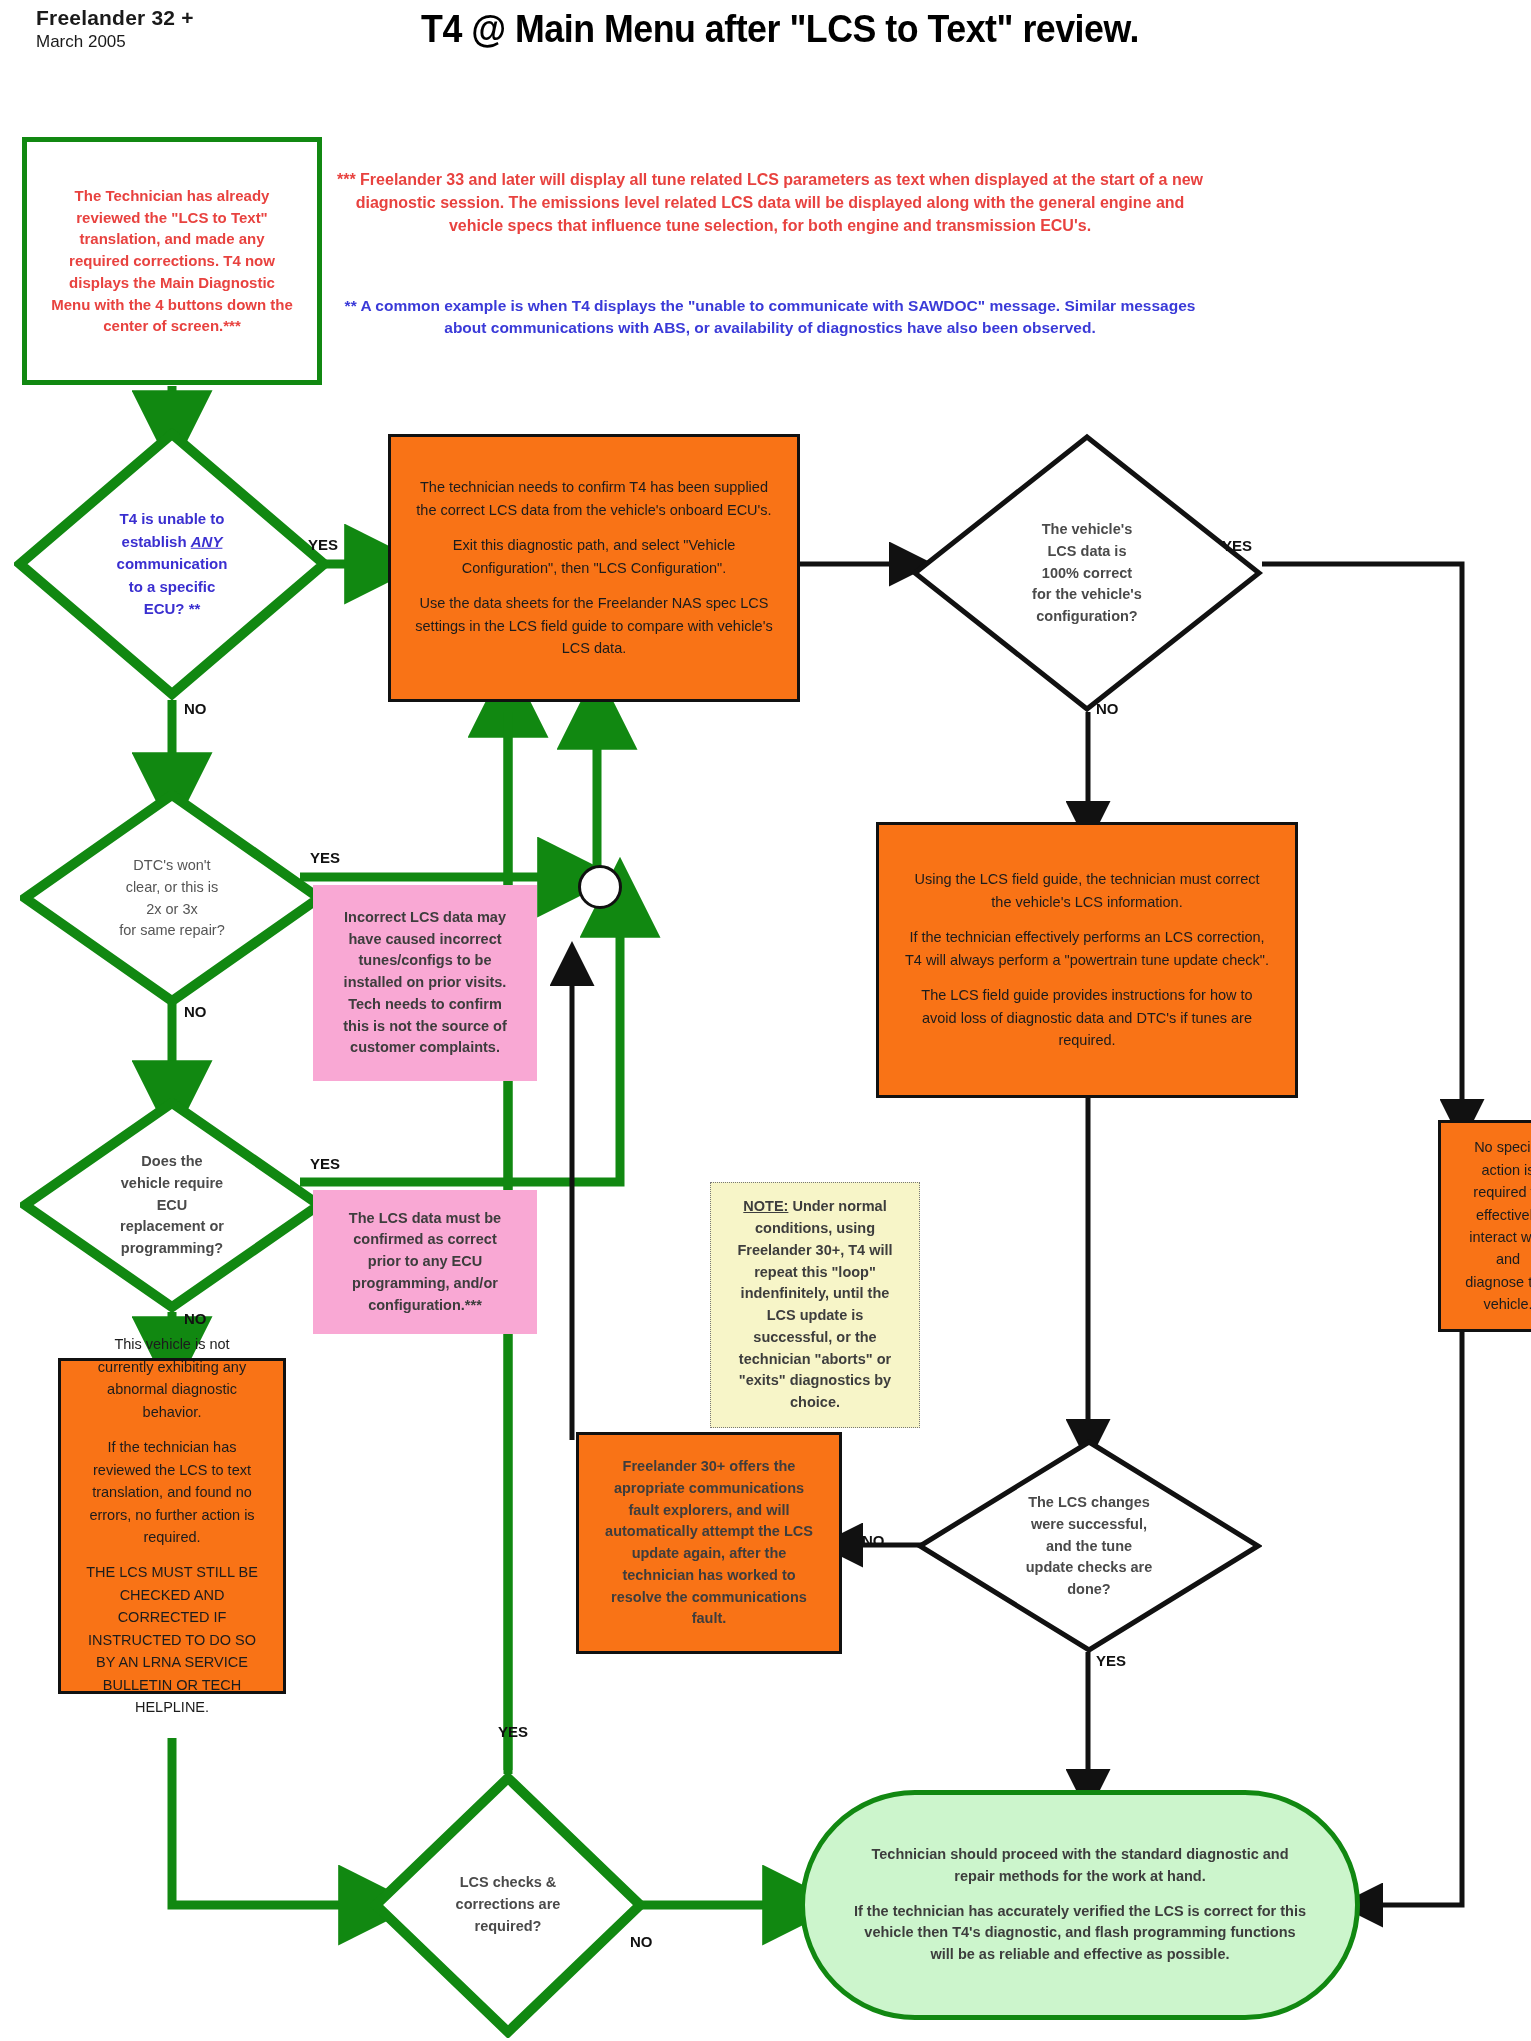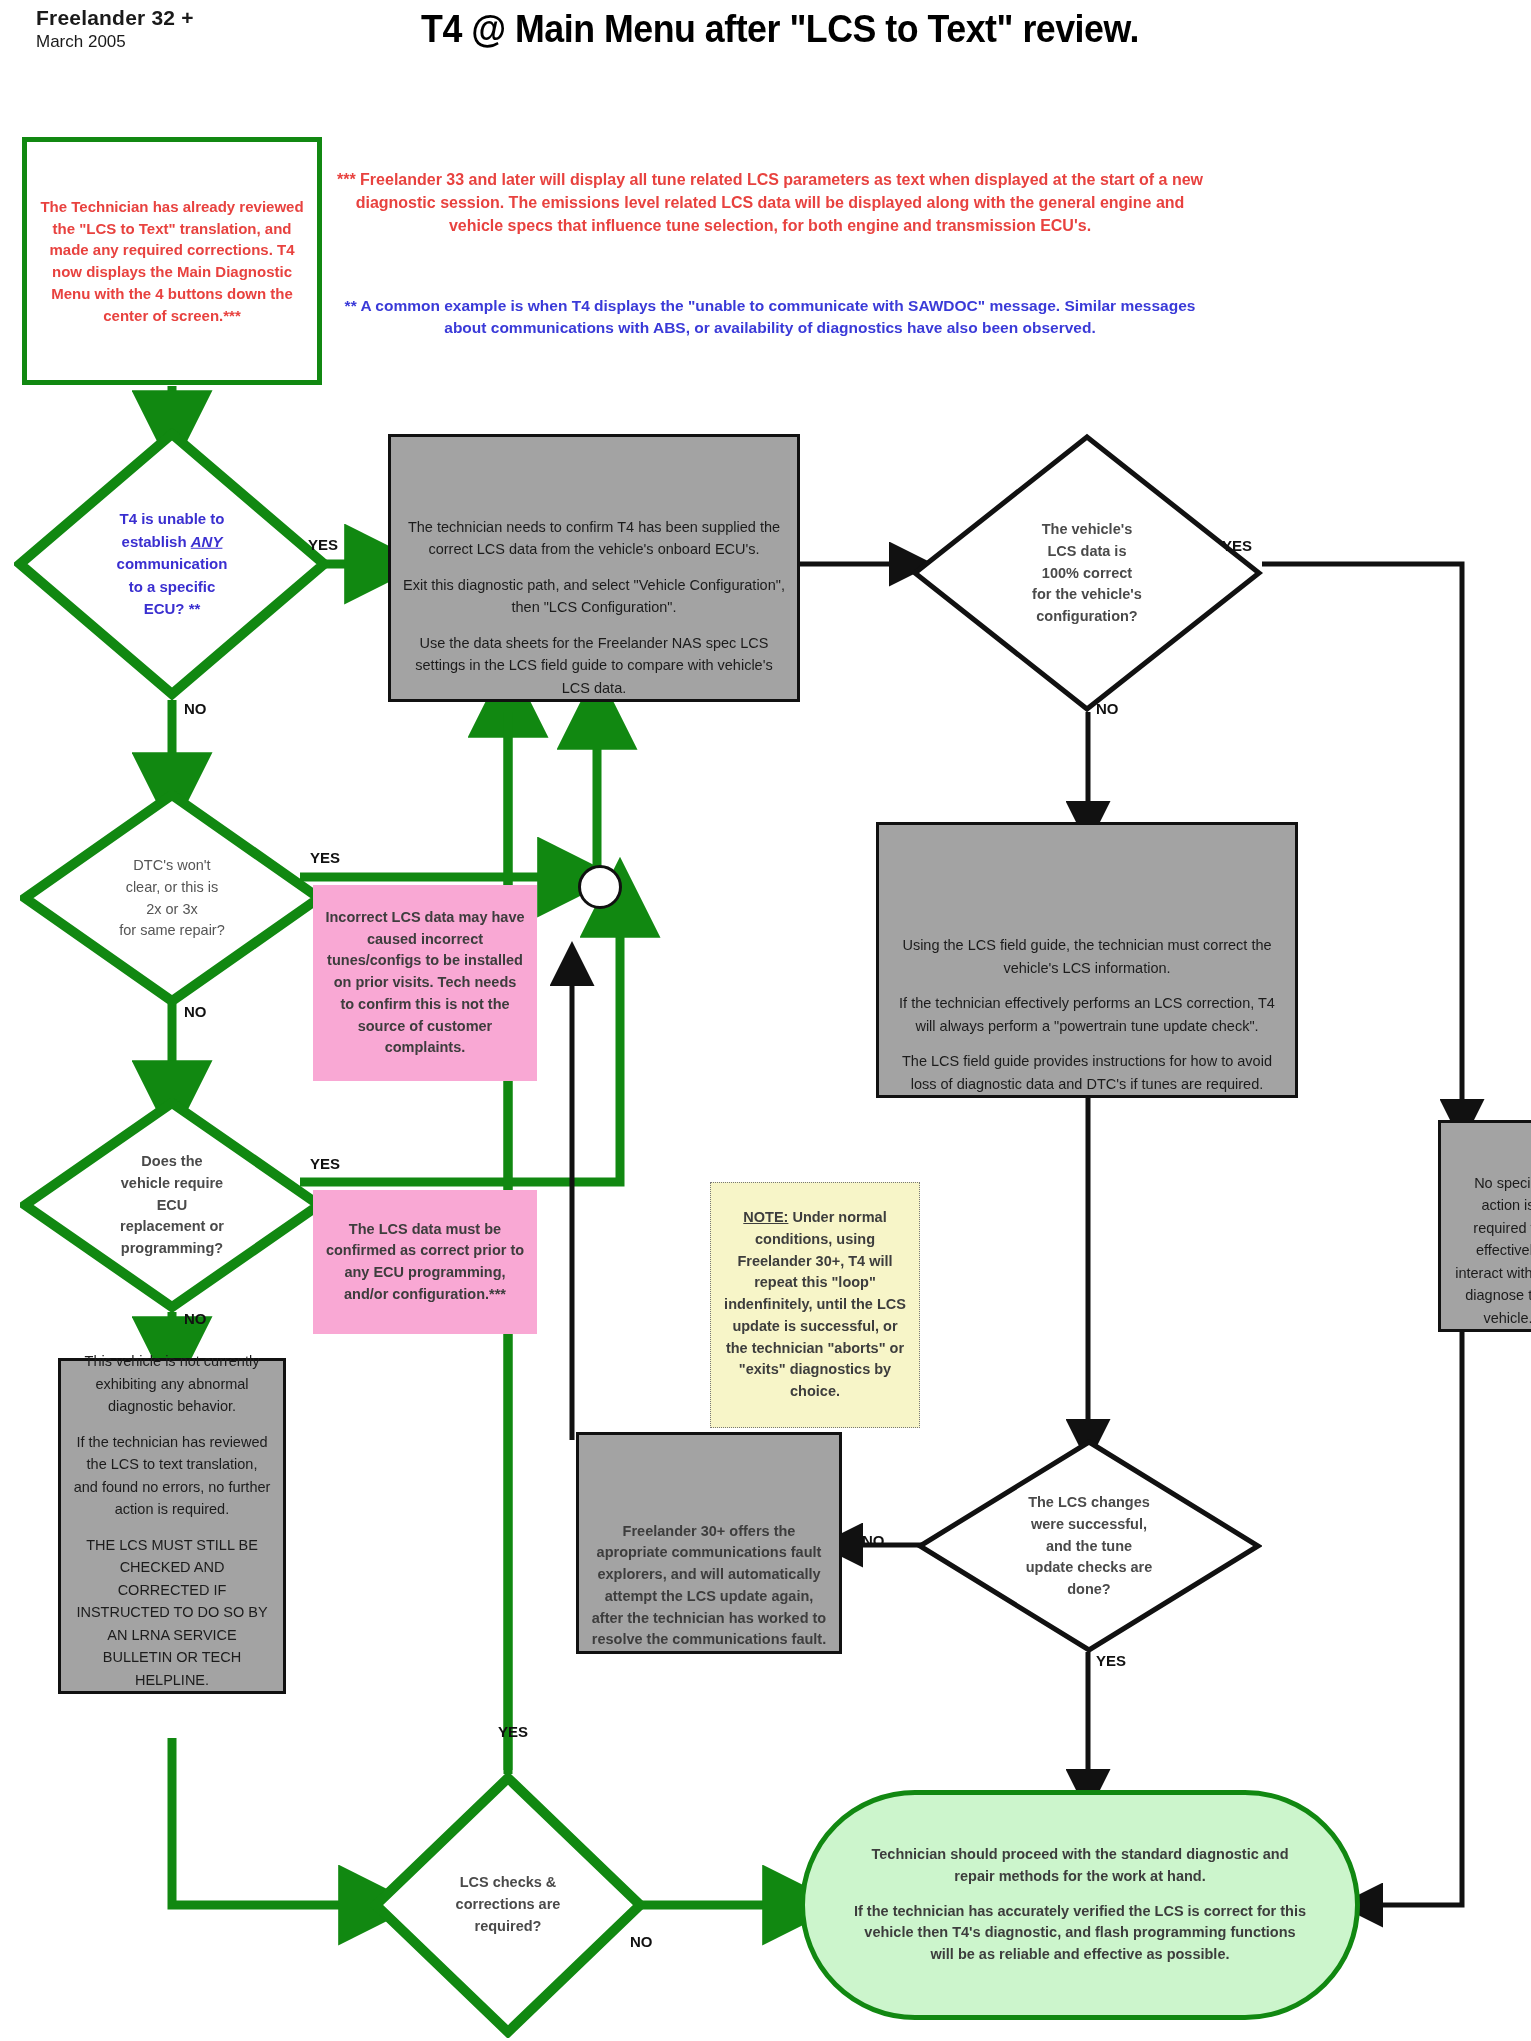--- a/index.html
+++ b/index.html
@@ -16,24 +16,24 @@
 
   
   .note-red{position:absolute;left:330px;top:168px;width:880px;text-align:center;
             color:#e8423f;font-size:16px;font-weight:bold;line-height:1.45;}
   .note-blue{position:absolute;left:330px;top:295px;width:880px;text-align:center;
              color:#3a3ad8;font-size:15.5px;font-weight:bold;line-height:1.45;}
 
   
   .box{position:absolute;box-sizing:border-box;display:flex;align-items:center;
        justify-content:center;text-align:center;}
-  .box .inner{width:100%;padding:0 12px;}
+  .box .inner{width:100%;padding:0 24px;}
 
   .box-green{border:5px solid #118811;background:#fff;}
-  .box-black{border:3px solid #111;background:#a3a3a3;align-items:flex-end;}
+  .box-black{border:3px solid #111;background:#f97316;}
   .box-pink{background:#f9a8d4;border:0;}
   .box-yellow{background:#f7f5c8;border:1px dotted #777;}
 
   .txt-red{color:#e8423f;font-weight:bold;font-size:15px;line-height:1.45;}
   .txt-gray{color:#4a4a4a;font-weight:bold;font-size:14.5px;line-height:1.5;}
   .txt-gray-norm{color:#555;font-weight:normal;font-size:14.5px;line-height:1.5;}
   .txt-blue{color:#3a2fd0;font-weight:bold;font-size:15px;line-height:1.5;}
   .txt-black{color:#1c1c1c;font-weight:normal;font-size:14.5px;line-height:1.55;}
   .txt-dark{color:#3d3d3d;font-weight:bold;font-size:14.5px;line-height:1.5;}
 

